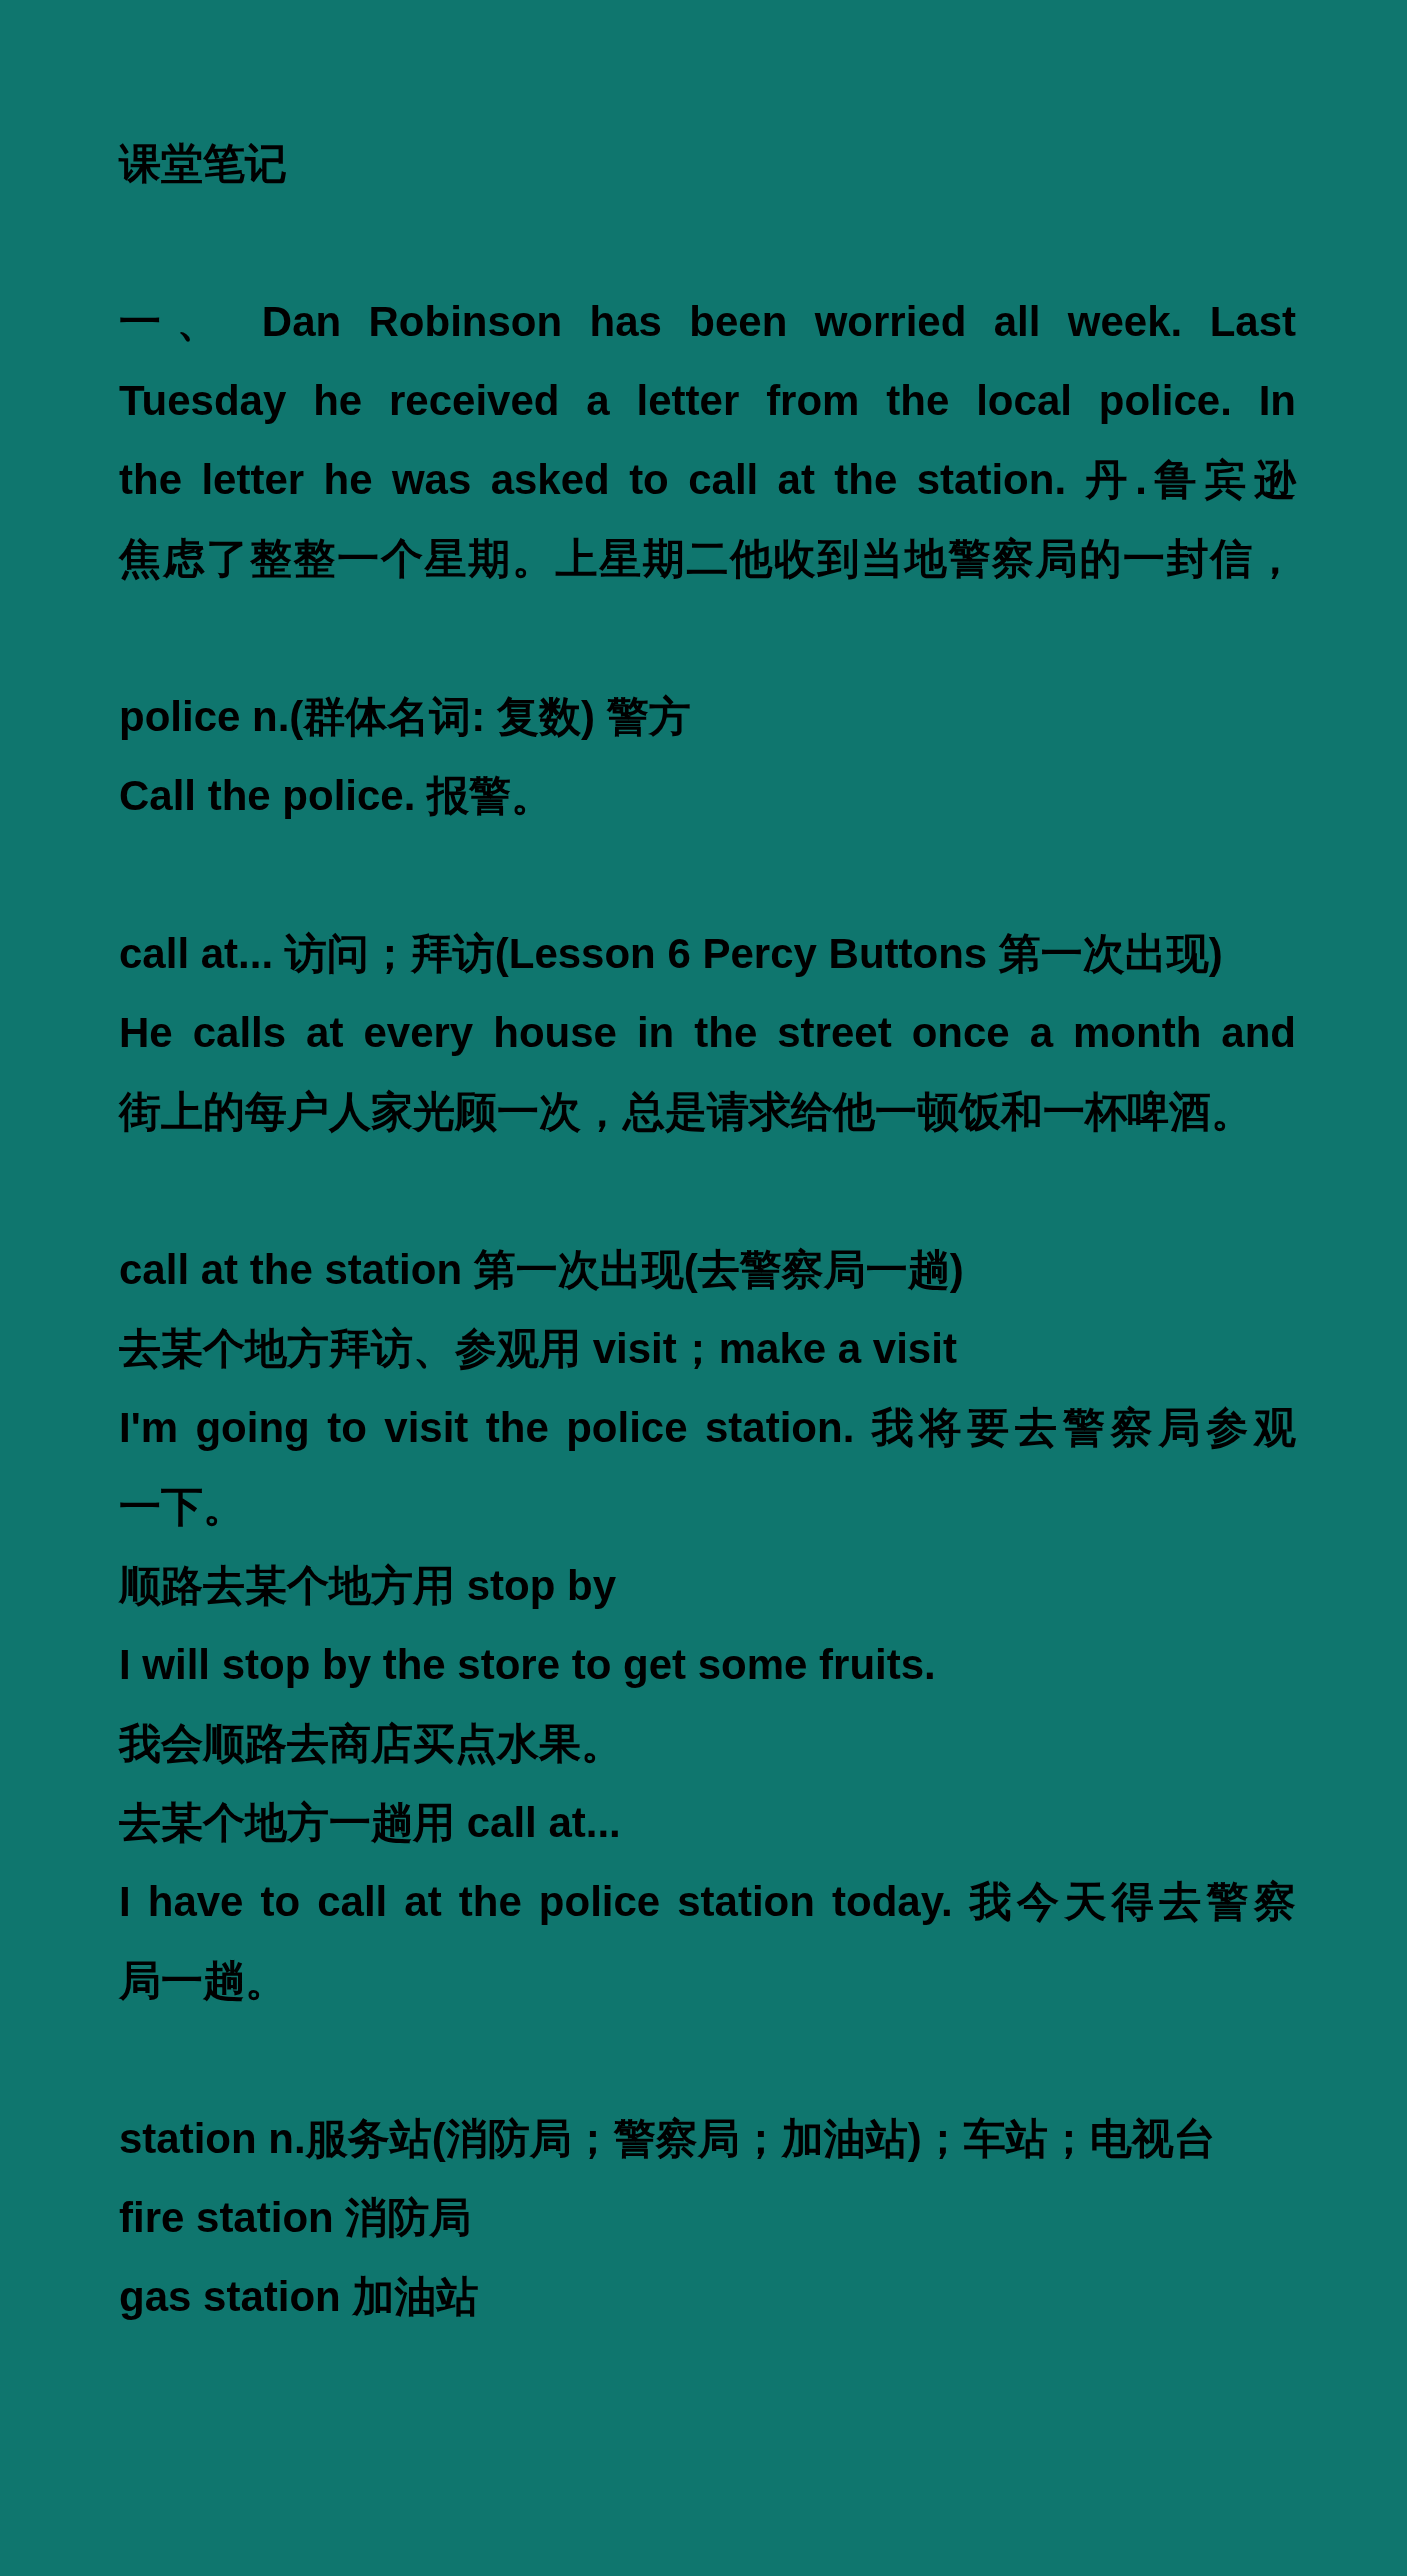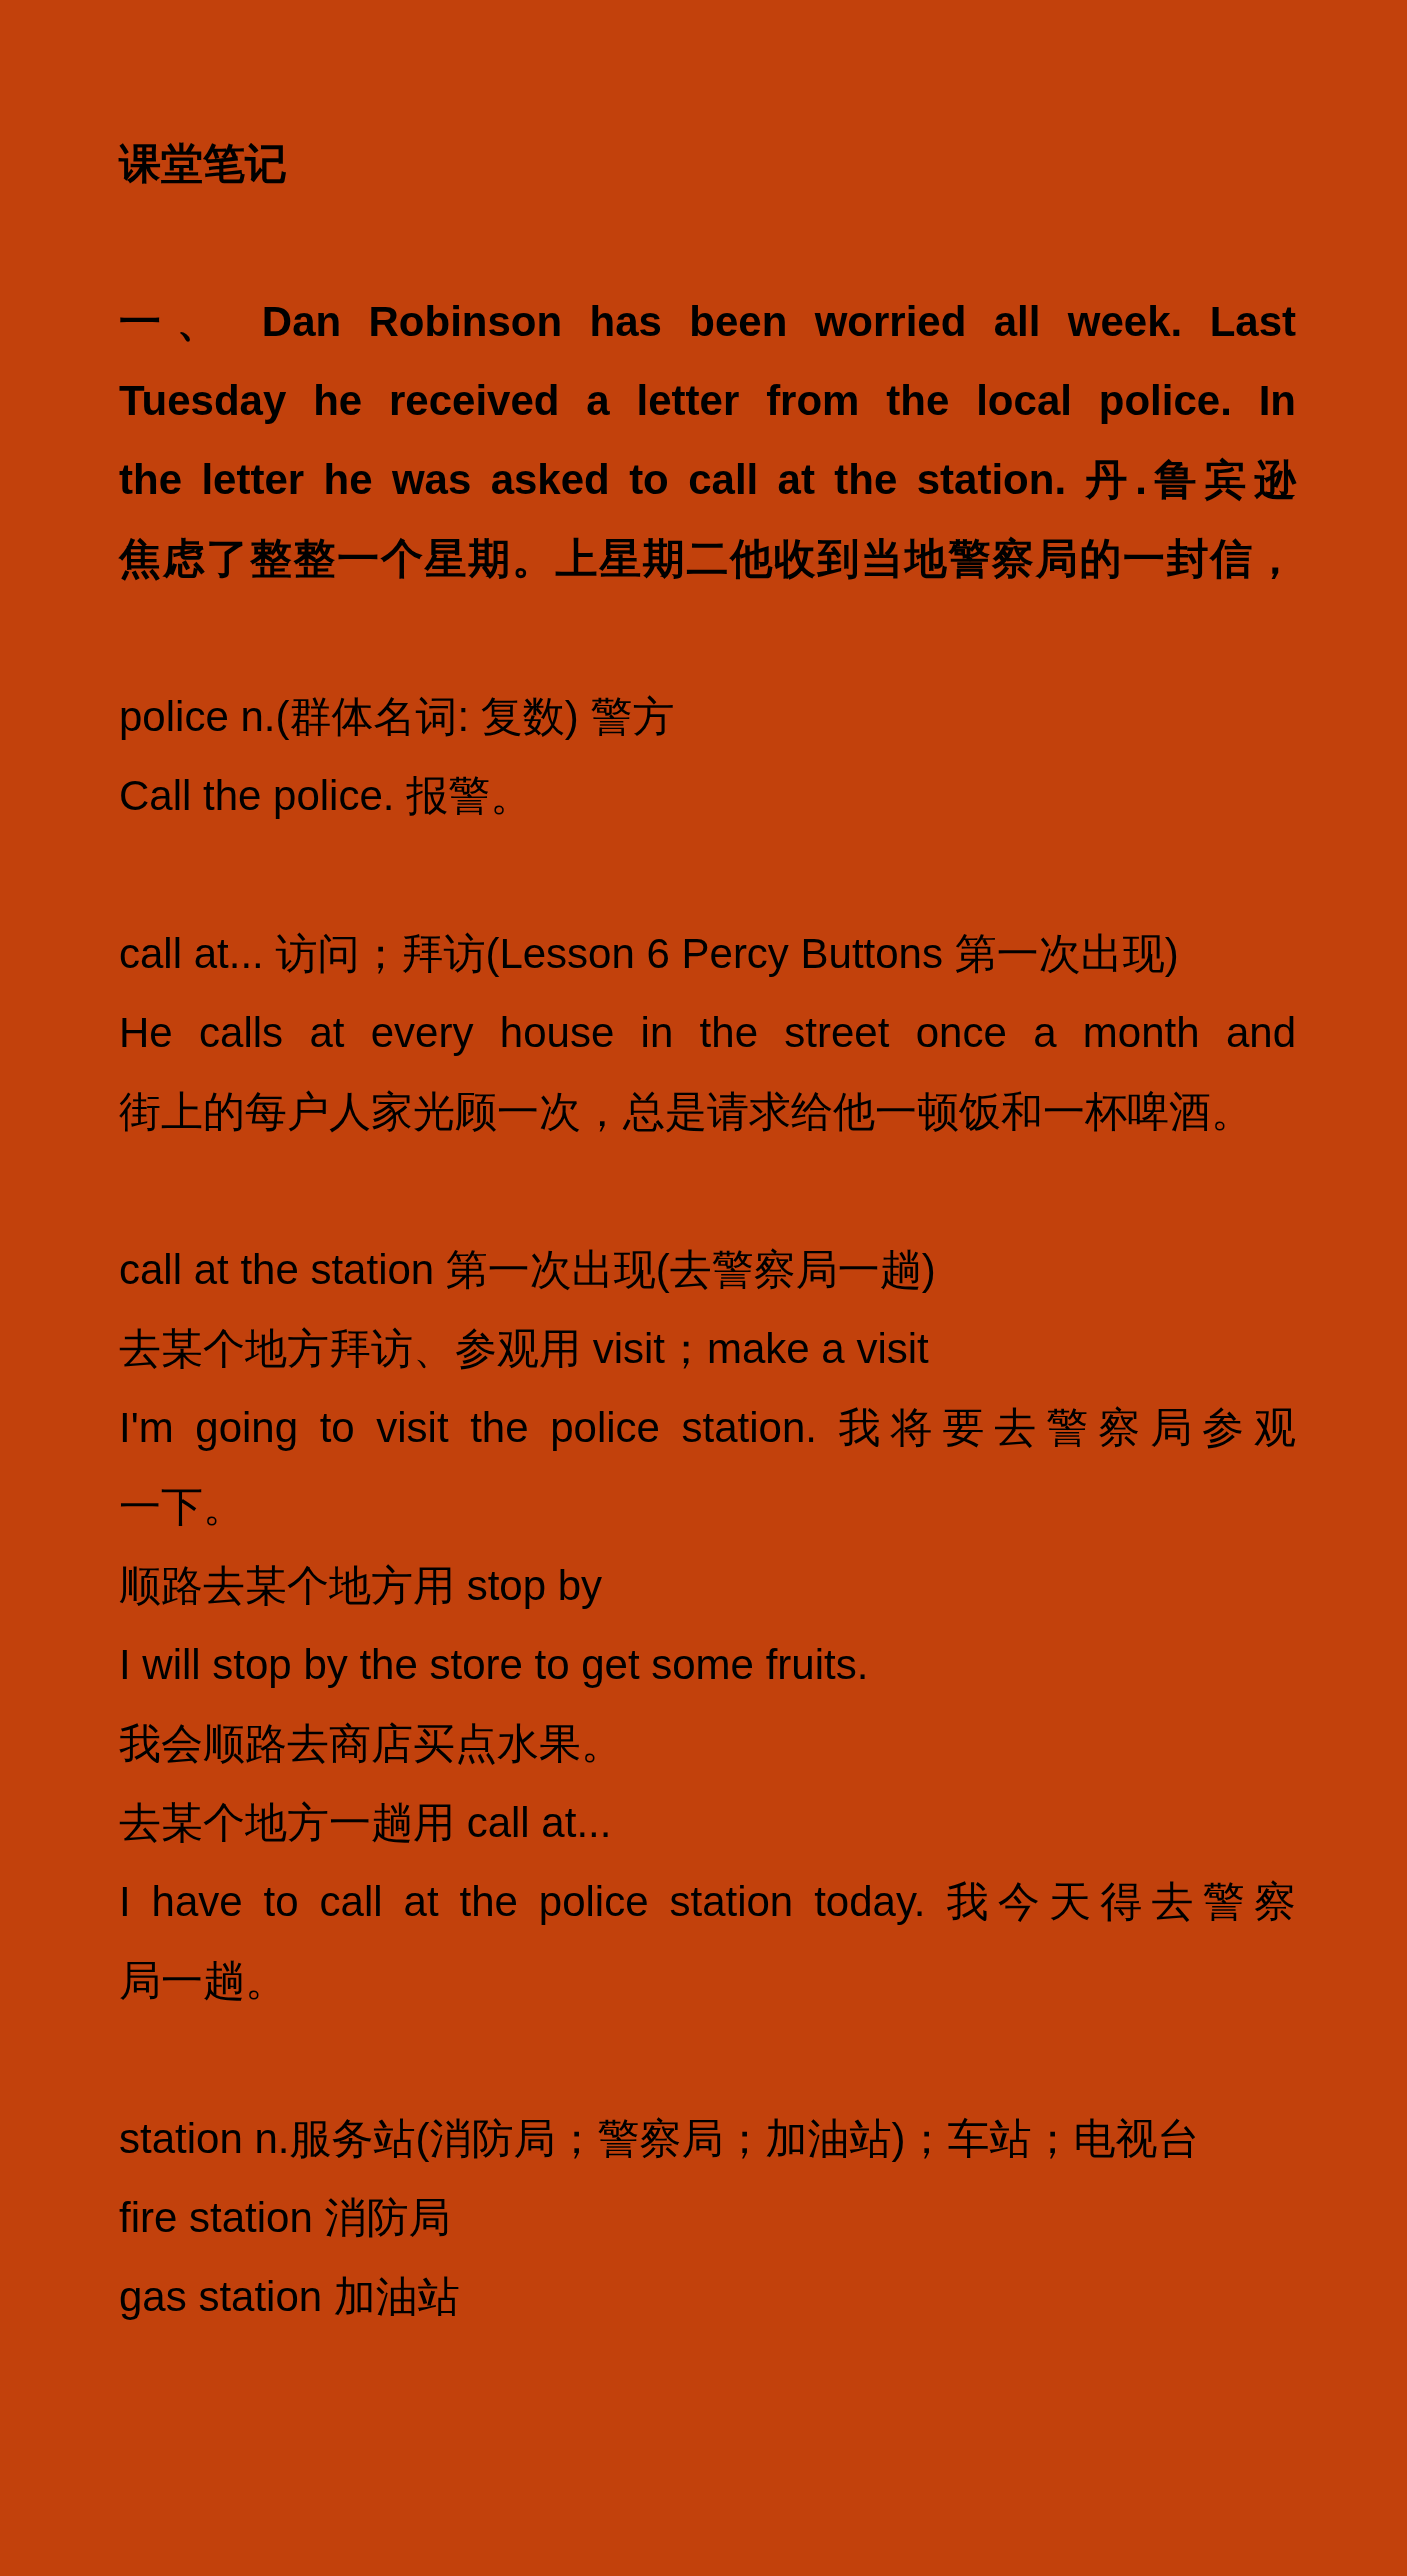--- a/index.html
+++ b/index.html
@@ -13,36 +13,37 @@
     position: relative;
     overflow: hidden;
     color: #000000;
     font-family: "Liberation Sans", "DejaVu Sans", sans-serif;
   }
   .page {
     position: absolute;
     left: 0; top: 0;
     width: 1407px;
     height: 2576px;
-    background: #c2410c;
+    background: #0f766e;
   }
   .content {
     position: absolute;
     left: 119px;
     top: 124px;
     width: 1177px;
   }
   .line {
     display: block;
     height: 79px;
     line-height: 79px;
     font-size: 42px;
     white-space: nowrap;
     overflow: visible;
     text-align: left;
+    font-weight: bold;
   }
   .line.justify {
     text-align: justify;
     text-align-last: justify;
   }
   .line.bold {
     font-weight: bold;
   }
   .line.blank {
     height: 79px;

